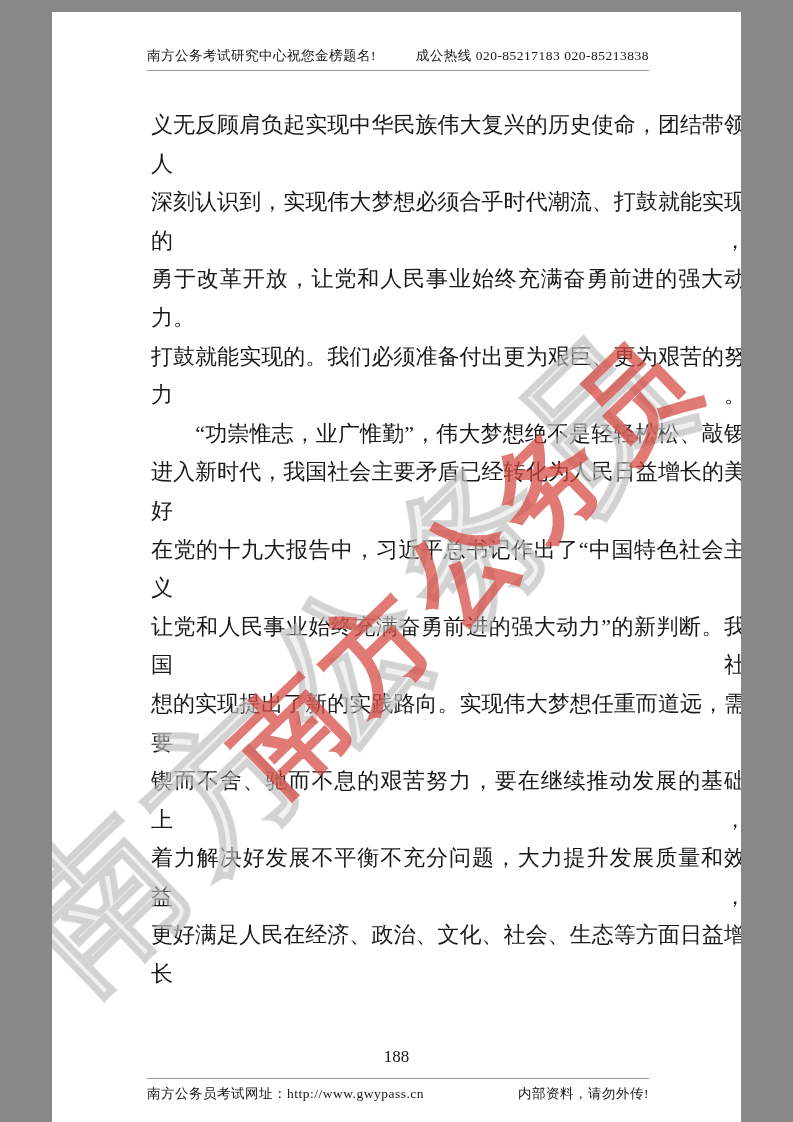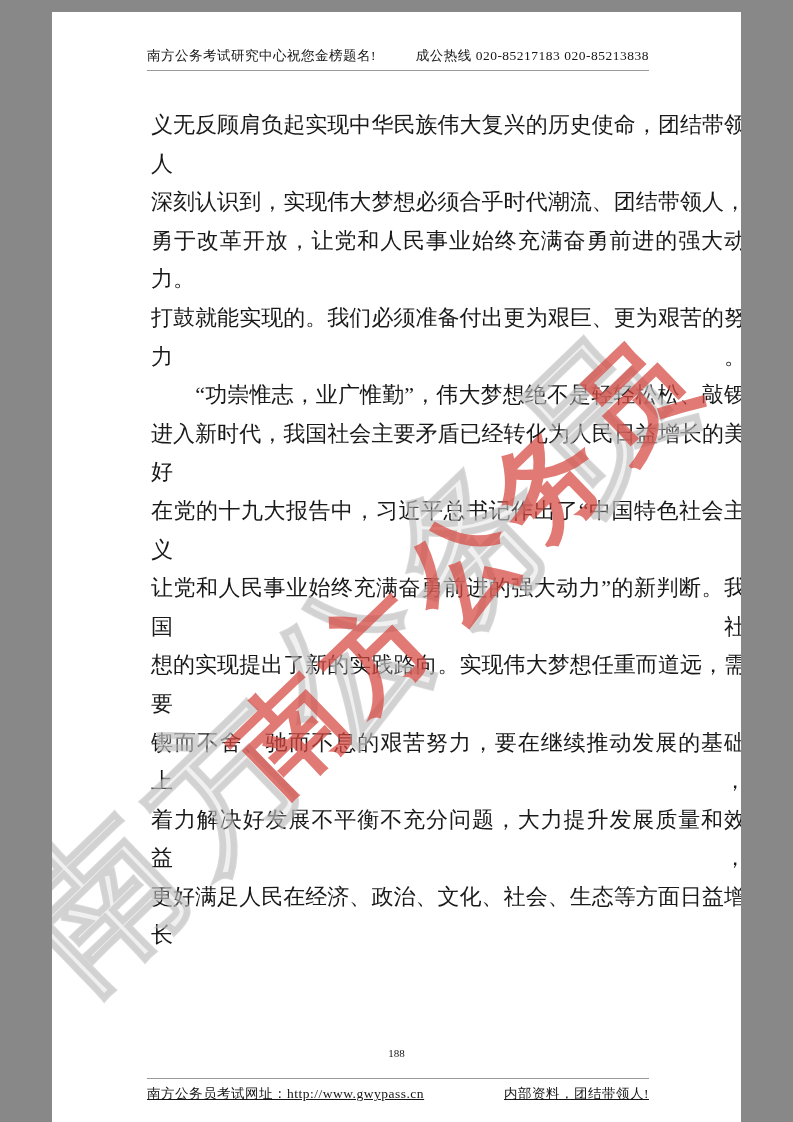--- a/index.html
+++ b/index.html
@@ -38,62 +38,62 @@
   .wm-red {
     position:absolute; left:415px; top:552px; z-index:5;
     transform:translate(-50%,-50%) rotate(-44deg);
     font-size:108px; font-weight:bold; letter-spacing:12px; white-space:nowrap;
     color:rgba(214,70,62,0.72);
     pointer-events:none; user-select:none;
   }
   
   .page-number {
     position:absolute; left:0; right:0; top:1035px;
-    text-align:center; font-size:11px; color:#151515;
+    text-align:center; font-size:17px; color:#151515;
   }
   .footer-rule {
     position:absolute; left:95px; right:92px; top:1066px; height:0;
     border-top:1px solid #9a9a9a;
   }
   .footer {
     position:absolute; left:95px; right:92px; top:1073px;
     display:flex; justify-content:space-between; align-items:flex-start;
-    font-size:13.5px; color:#151515; letter-spacing:0.5px;text-decoration:underline;
+    font-size:13.5px; color:#151515; letter-spacing:0.5px;
   }
 </style>
 </head>
 <body>
 
 <div class="page">
 
   <div class="header">
     <span>南方公务考试研究中心祝您金榜题名!</span>
     <span>成公热线 020-85217183 020-85213838</span>
   </div>
   <div class="header-rule"></div>
 
   <div class="wm-gray">南方公务员</div>
 
   <div class="wm-red" style="color: rgba(214, 70, 62, 0.72);">南方公务员</div>
 
   <div class="content">
       <div class="bline">义无反顾肩负起实现中华民族伟大复兴的历史使命，团结带领人</div>
-      <div class="bline">深刻认识到，实现伟大梦想必须合乎时代潮流、团结带领人，</div>
+      <div class="bline">深刻认识到，实现伟大梦想必须合乎时代潮流、打鼓就能实现的，</div>
       <div class="bline end">勇于改革开放，让党和人民事业始终充满奋勇前进的强大动力。</div>
       <div class="bline">打鼓就能实现的。我们必须准备付出更为艰巨、更为艰苦的努力。</div>
       <div class="bline">　　“功崇惟志，业广惟勤”，伟大梦想绝不是轻轻松松、敲锣</div>
       <div class="bline">进入新时代，我国社会主要矛盾已经转化为人民日益增长的美好</div>
       <div class="bline">在党的十九大报告中，习近平总书记作出了“中国特色社会主义</div>
       <div class="bline">让党和人民事业始终充满奋勇前进的强大动力”的新判断。我国社</div>
       <div class="bline">想的实现提出了新的实践路向。实现伟大梦想任重而道远，需要</div>
       <div class="bline">锲而不舍、驰而不息的艰苦努力，要在继续推动发展的基础上，</div>
       <div class="bline">着力解决好发展不平衡不充分问题，大力提升发展质量和效益，</div>
       <div class="bline">更好满足人民在经济、政治、文化、社会、生态等方面日益增长</div>
     </div>
 
   <div class="page-number">188</div>
   <div class="footer-rule"></div>
   <div class="footer">
     <span>南方公务员考试网址：http://www.gwypass.cn</span>
-    <span>内部资料，团结带领人!</span>
+    <span>内部资料，请勿外传!</span>
   </div>
 
 </div>
 
 </body></html>

